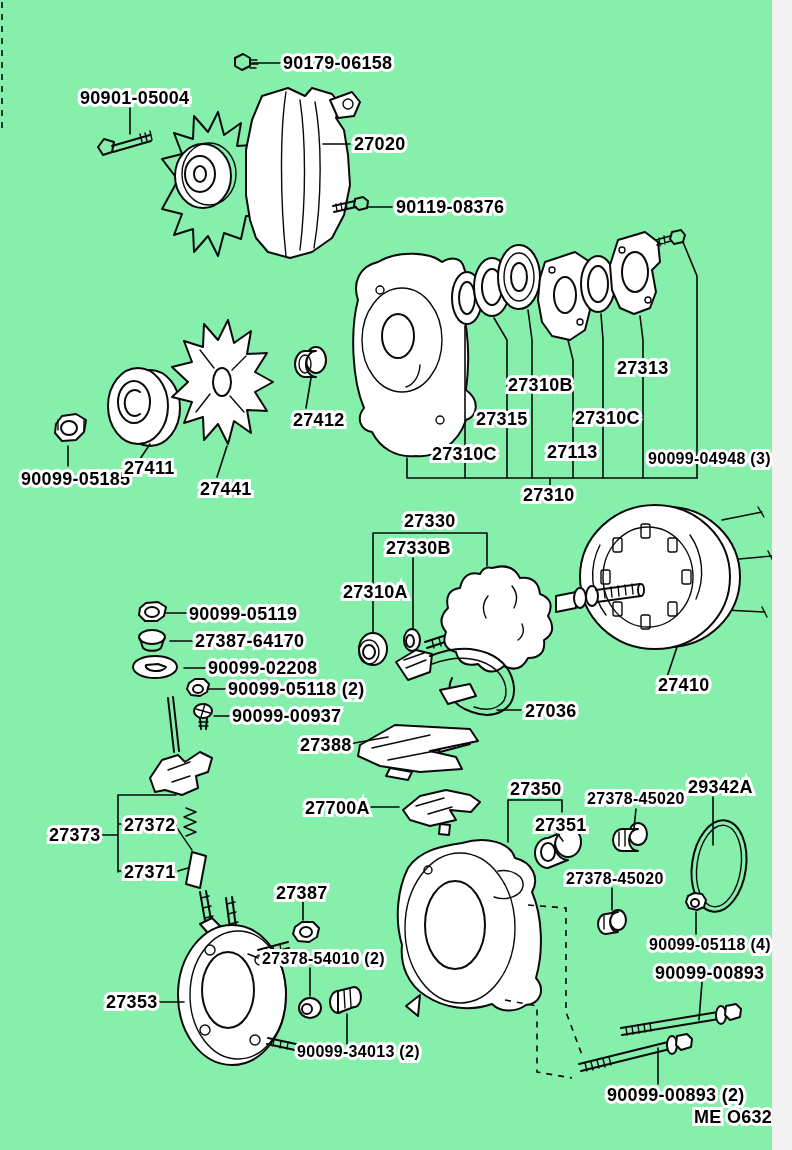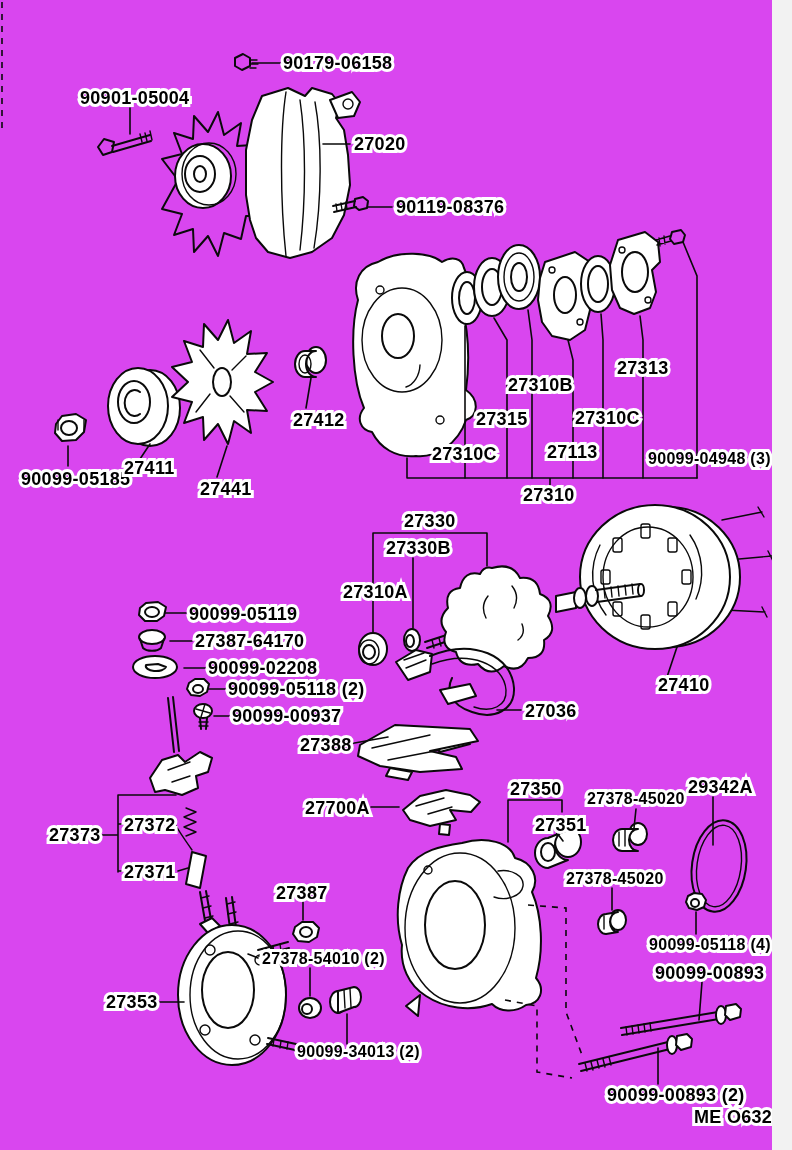--- a/index.html
+++ b/index.html
@@ -1,16 +1,16 @@
 <!DOCTYPE html>
 <html><head>
 <meta charset="utf-8">
 <style>
   html,body{margin:0;padding:0;background:#f2f2f2;}
-  #stage{position:relative;width:772px;height:1150px;background:#d946ef;overflow:hidden;
+  #stage{position:relative;width:772px;height:1150px;background:#86efac;overflow:hidden;
          font-family:"Liberation Sans", sans-serif;}
   svg{display:block}
   .ln{stroke:#0a0a0a;stroke-width:2;fill:none;stroke-linecap:round;stroke-linejoin:round;}
   .lnth{stroke:#0a0a0a;stroke-width:1.4;fill:none;stroke-linecap:round;stroke-linejoin:round;}
   .fw{stroke:#0a0a0a;stroke-width:2;fill:#ffffff;stroke-linejoin:round;}
   .leader{stroke:#0a0a0a;stroke-width:1.6;fill:none;stroke-linecap:round;}
   .dash{stroke:#0a0a0a;stroke-width:1.6;fill:none;stroke-dasharray:6 6;}
   .lbl{font-family:"Liberation Sans", sans-serif;font-weight:bold;font-size:18px;
        letter-spacing:0.3px;fill:#000;stroke:#fff;stroke-width:6;paint-order:stroke;}
   .lbl.sm{font-size:16px;}

